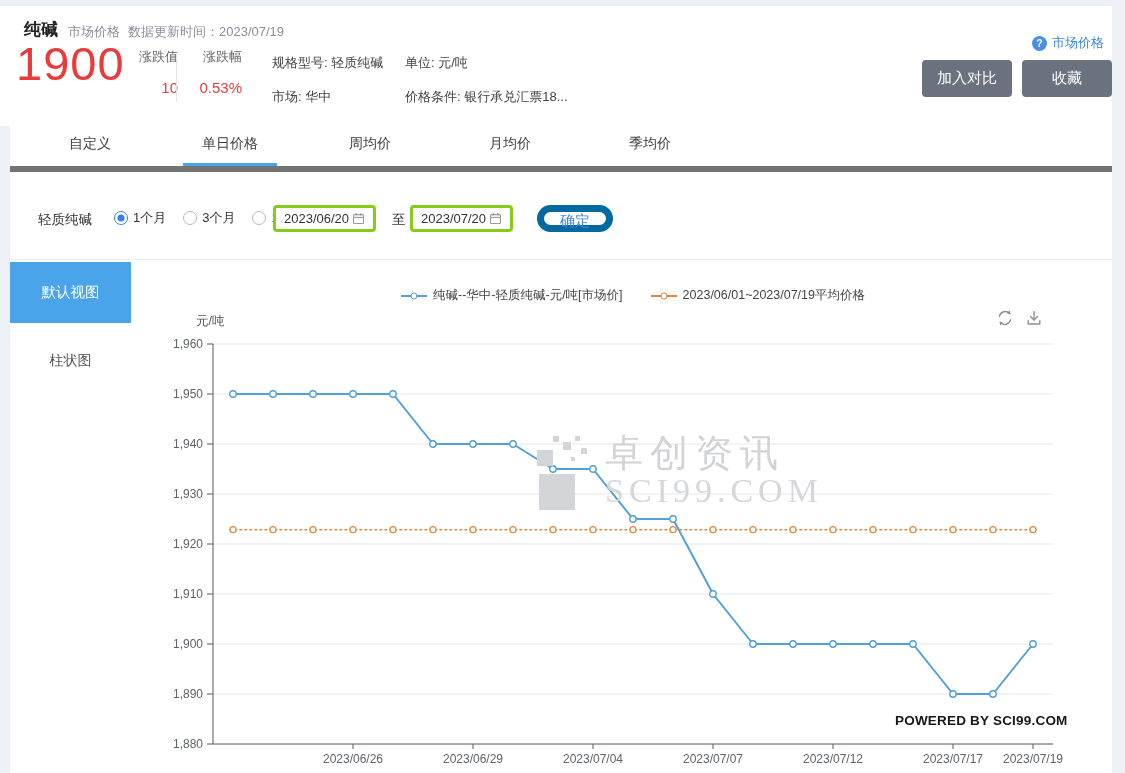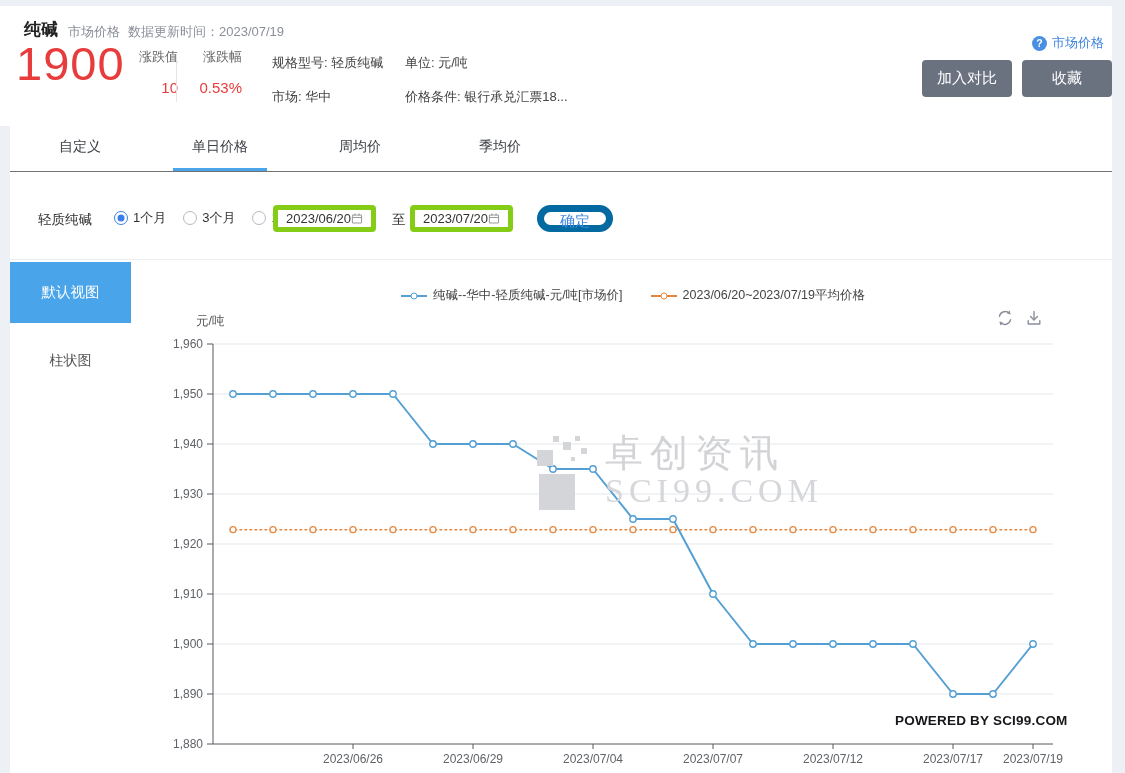--- a/index.html
+++ b/index.html
@@ -26,32 +26,32 @@
   .info-col { position:absolute; top:48px; display:flex; flex-direction:column; gap:16px; font-size:13px; color:#444; }
   .info-col-1 { left:272px; }
   .info-col-2 { left:405px; }
   .help-link { position:absolute; left:1032px; top:28px; display:flex; align-items:center; gap:5px; font-size:13px; color:#3f86e0; cursor:pointer; }
   .q-icon { width:15px; height:15px; border-radius:50%; background:#4a90e2; color:#fff; font-size:10.5px; font-weight:bold; display:flex; align-items:center; justify-content:center; }
   .gray-btn { position:absolute; top:54px; width:90px; height:37px; background:#6a7280; border:none; border-radius:4px; color:#fff; font-size:15px; font-family:inherit; cursor:pointer; }
   .btn-compare { left:922px; }
   .btn-fav { left:1022px; }
   
   .main-card { position:absolute; left:10px; top:122px; width:1102px; height:651px; background:#fff; }
-  .tab-bar { position:absolute; left:0; top:0; right:0; height:50px; display:flex; border-bottom:1px solid #737373; }
+  .tab-bar { position:absolute; left:0; top:0; right:0; height:50px; display:flex; padding-left:10px; border-bottom:6px solid #737373; }
   .tab { position:relative; width:140px; display:flex; align-items:center; justify-content:center; font-size:14px; color:#3c3f45; cursor:pointer; }
   .tab .tab-underline { position:absolute; bottom:0; left:50%; margin-left:-47px; width:94px; height:3px; background:#49a4ea; }
   
   .filter-row { position:absolute; left:0; top:50px; right:0; height:88px; border-bottom:1px solid #ebedf0; }
   .period-label { position:absolute; left:28px; top:39px; font-size:13.5px; color:#333; }
   .radio-group { position:absolute; left:104px; top:37px; display:flex; gap:17px; }
   .radio-item { display:flex; align-items:center; gap:5px; font-size:13px; color:#333; cursor:pointer; }
   .radio-dot { width:14px; height:14px; border-radius:50%; border:1px solid #b4b9c2; background:#fff; position:relative; }
   .radio-dot.sel { border-color:#3a7fe8; }
   .radio-dot.sel::after { content:''; position:absolute; left:50%; top:50%; transform:translate(-50%,-50%); width:7px; height:7px; border-radius:50%; background:#3a7fe8; }
-  .date-box { position:absolute; top:33px; width:103px; height:27px; border:5px solid #84cc16; border-radius:4px; background:#fff; display:flex; align-items:center; justify-content:space-between; padding:0 8px; font-size:13px; color:#333; cursor:pointer; }
+  .date-box { position:absolute; top:33px; width:103px; height:27px; border:3px solid #84cc16; border-radius:4px; background:#fff; display:flex; align-items:center; justify-content:space-between; padding:0 8px; font-size:13px; color:#333; cursor:pointer; }
   .date-start { left:263px; }
   .date-end { left:400px; }
   .to-label { position:absolute; left:382px; top:39px; font-size:13.5px; color:#333; }
   .confirm-btn { position:absolute; left:527px; top:33px; width:76px; height:27px; border:7px solid #0369a1; border-radius:14px; background:#fff; color:#3f86e0; font-size:15px; font-family:inherit; cursor:pointer; }
   
   .side-item { position:absolute; left:0; width:121px; cursor:pointer; }
   .side-item.active { top:140px; height:61px; background:#49a4ea; color:#fff; font-size:14.5px; display:flex; align-items:center; justify-content:center; }
   .side-item.plain { top:228px; height:20px; color:#555; font-size:14px; text-align:center; line-height:20px; }
   
   .legend-row { position:absolute; left:203px; top:165px; width:840px; display:flex; justify-content:center; gap:28px; }
@@ -107,20 +107,23 @@
         <span>自定义</span>
       </div>
       <div class="tab active">
         <span>单日价格</span>
         <div class="tab-underline"></div>
       </div>
       <div class="tab">
         <span>周均价</span>
       </div>
       <div class="tab">
+        <span>月均价</span>
+      </div>
+      <div class="tab">
         <span>季均价</span>
       </div>
     </div>
 
   <div class="filter-row">
     <div class="period-label">轻质纯碱</div>
     <div class="radio-group">
         <div class="radio-item">
           <span class="radio-dot sel"></span>
           <span>1个月</span>
@@ -169,21 +172,21 @@
       <div class="legend-item">
         <span class="lg-marker" style="background: rgb(84, 160, 212);">
           <i style="border-color: rgb(84, 160, 212);"></i>
         </span>
         <span>纯碱--华中-轻质纯碱-元/吨[市场价]</span>
       </div>
       <div class="legend-item">
         <span class="lg-marker" style="background: rgb(229, 134, 60);">
           <i style="border-color: rgb(229, 134, 60);"></i>
         </span>
-        <span>2023/06/20~2023/07/19平均价格</span>
+        <span>2023/06/01~2023/07/19平均价格</span>
       </div>
     </div>
   <div class="unit-label">元/吨</div>
 
   <div class="chart-tools">
     <svg class="tool-icon" viewBox="0 0 18 18">
       <g fill="none" stroke="#8a8f99" stroke-width="1.4" stroke-linecap="round">
         <path d="M3.4 7.3 A 6 6 0 0 1 13.6 4.4"></path>
         <path d="M14.6 10.7 A 6 6 0 0 1 4.4 13.6"></path>
       </g>

